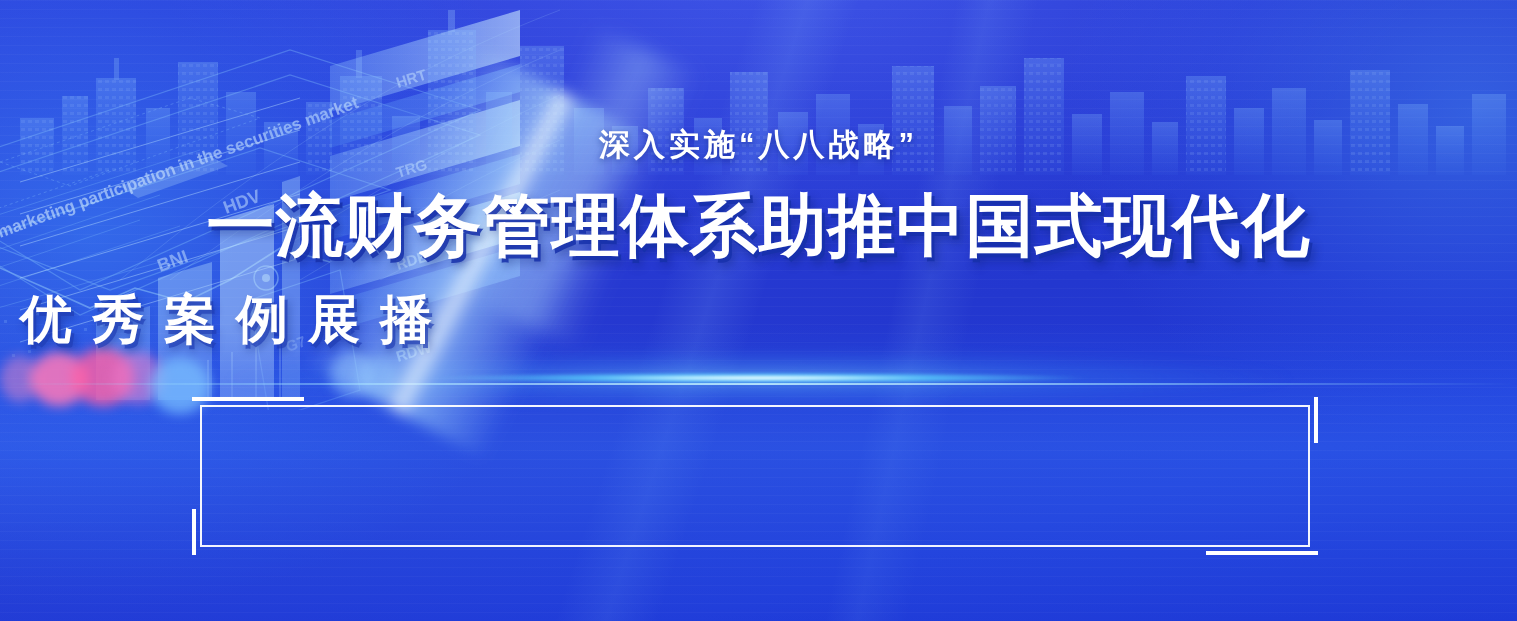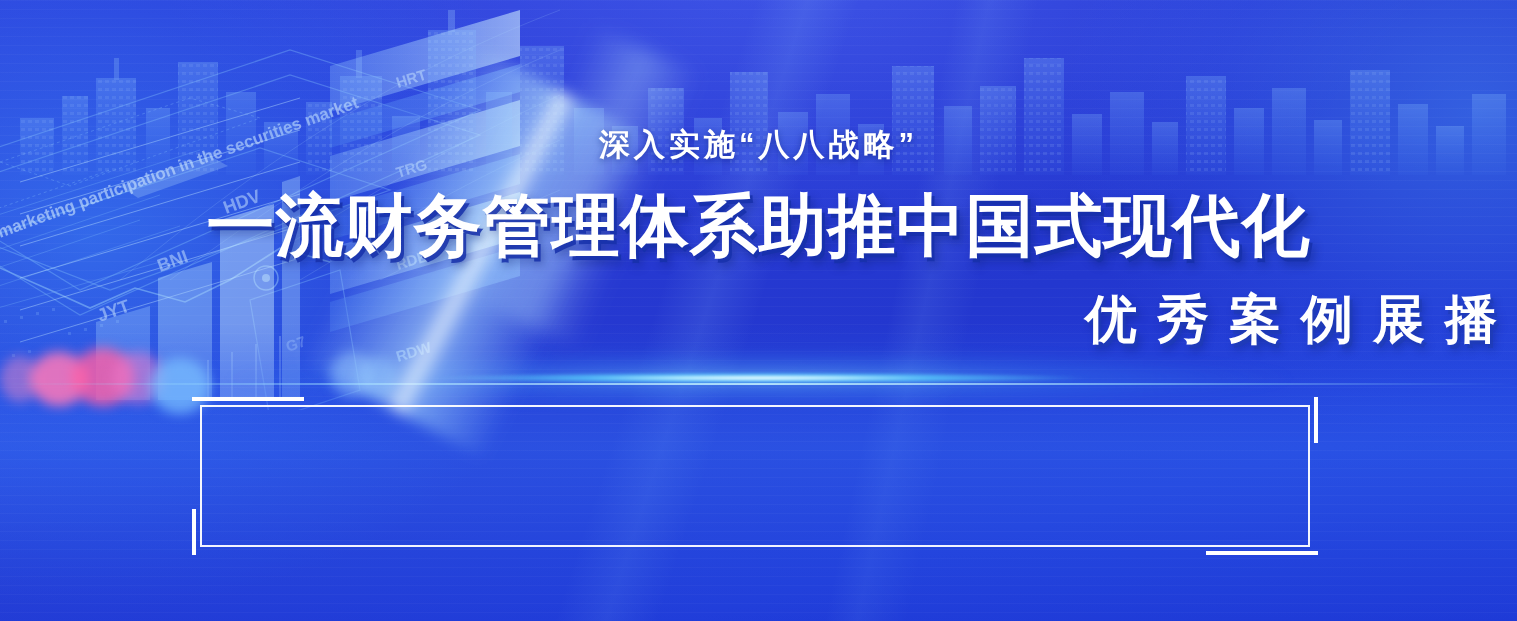--- a/index.html
+++ b/index.html
@@ -141,21 +141,21 @@
     letter-spacing:1px;
     line-height:1;
     text-shadow:
       3px 4px 0 rgba(22,48,170,.85),
       5px 7px 10px rgba(10,28,110,.45);
     white-space:nowrap;
   }
 
   .subhead{
     position:absolute;left:0;right:0;top:291px;
-    text-align:right;
+    text-align:left;
     color:#ffffff;
     font-size:52px;font-weight:bold;
     letter-spacing:20px;
     text-indent:20px;
     line-height:1.1;
     text-shadow:
       3px 4px 0 rgba(30,60,180,.65),
       4px 6px 9px rgba(10,28,110,.40);
     white-space:nowrap;
   }

